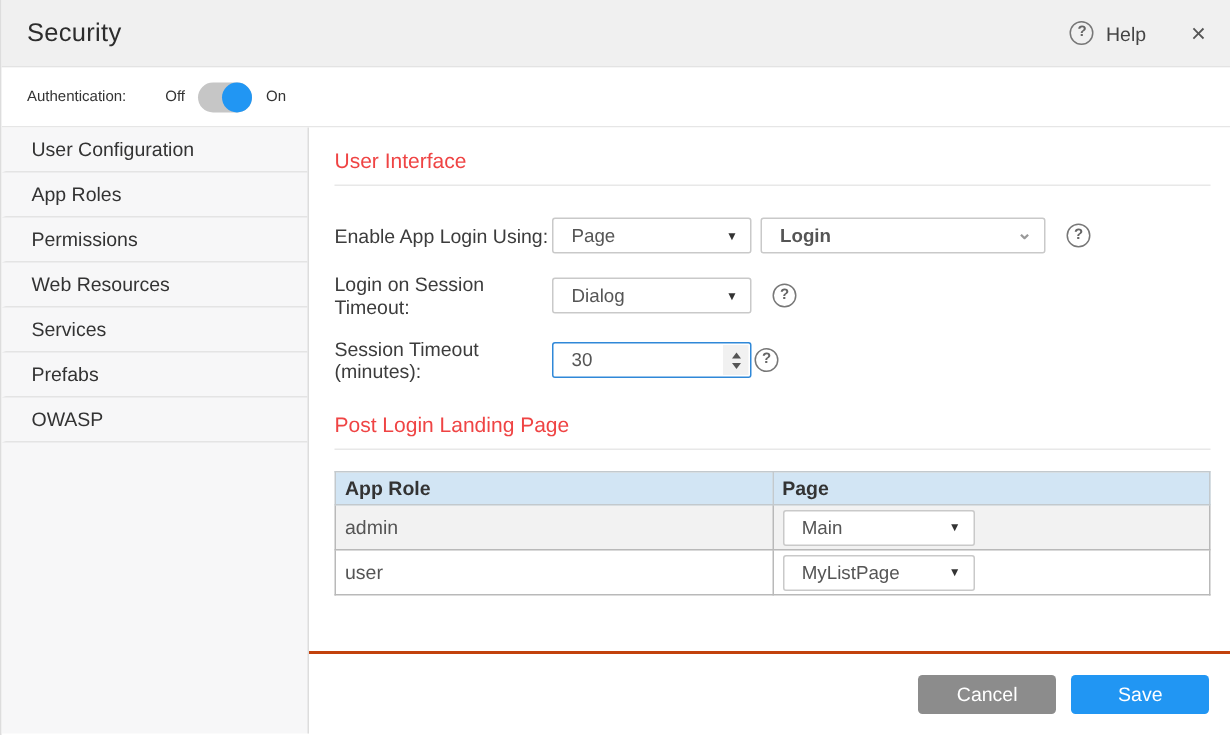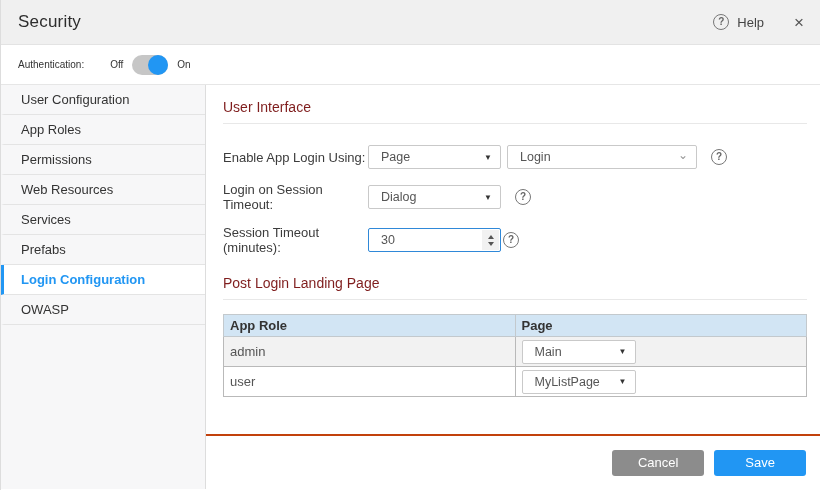--- a/index.html
+++ b/index.html
@@ -58,31 +58,31 @@
     border-bottom:1px solid #e4e4e4; cursor:pointer;
     border-left:3px solid transparent;
   }
   .side-item.selected {
     background:#fff; color:var(--accent); font-weight:bold;
     border-left:3px solid var(--accent);
   }
   
   .main { flex:1; display:flex; flex-direction:column; background:#fff; }
   .main-scroll { flex:1; padding:14px 14px 0 17px; }
-  .section-title { font-size:14px; color:#7f1d1d; margin-bottom:8px; }
+  .section-title { font-size:14px; color:#ef4444; margin-bottom:8px; }
   .section-rule { border:none; border-top:1px solid #e8e8e8; margin:0 0 21px 0; }
   .form-row { display:flex; align-items:center; margin-bottom:13px; }
   .form-label { width:145px; font-size:13px; color:#3c3c3c; flex-shrink:0; }
   .sel {
     height:24px; border:1px solid #c9c9c9; border-radius:2px; background:#fff;
     display:flex; align-items:center; justify-content:space-between;
     font-size:12.5px; color:#555; padding:0 8px 0 12px; cursor:pointer;
   }
   .sel-1 { width:133px; margin-right:6px; }
-  .sel-2 { width:190px; margin-right:12px; }
+  .sel-2 { width:190px; margin-right:12px;font-weight:bold; }
   .caret { font-size:8px; color:#333; }
   .chevron { font-size:12px; color:#999; margin-top:-4px; }
   .num-wrap { position:relative; width:133px; }
   .num-input {
     width:100%; height:24px; border:1.5px solid #2f88d8; border-radius:2px;
     font-family:"Liberation Sans", sans-serif;
     font-size:12.5px; color:#555; padding:0 22px 0 12px; outline:none;
   }
   .spinner {
     position:absolute; right:2px; top:2px; bottom:2px; width:17px;
@@ -96,21 +96,21 @@
   .section-2 { margin-top:20px; }
   
   .role-table { width:584px; border-collapse:collapse; margin-top:14px; font-size:13px; }
   .role-table th {
     background:var(--table-header-bg); color:#333; font-weight:bold;
     text-align:left; height:22px; padding:0 6px;
     border:1px solid #c3c9cd;
   }
   .role-table td { height:30px; padding:0 6px; border:1px solid #b9b9b9; color:#555; }
   .role-table tr.odd td { background:#f2f2f2; }
-  .role-table td .sel-t { width:114px; height:24px; margin:0; }
+  .role-table td .sel-t { width:128px; height:24px; margin:0; }
   .col-role { width:50%; }
   
   .footer {
     border-top:2px solid #c2410c; height:55px;
     display:flex; align-items:center; justify-content:flex-end;
     padding-right:15px; gap:10px;
   }
   .btn {
     height:26px; border:none; border-radius:3px; color:#fff;
     font-family:"Liberation Sans", sans-serif; font-size:13px;
@@ -142,21 +142,20 @@
 
 <div class="layout">
 
   <div class="sidebar">
     <div class="side-item">User Configuration</div>
     <div class="side-item">App Roles</div>
     <div class="side-item">Permissions</div>
     <div class="side-item">Web Resources</div>
     <div class="side-item">Services</div>
     <div class="side-item">Prefabs</div>
-    <div class="side-item selected">Login Configuration</div>
     <div class="side-item">OWASP</div>
   </div>
 
   <div class="main">
     <div class="main-scroll">
 
       <div class="section-title">User Interface</div>
       <hr class="section-rule">
 
       <div class="form-row">

